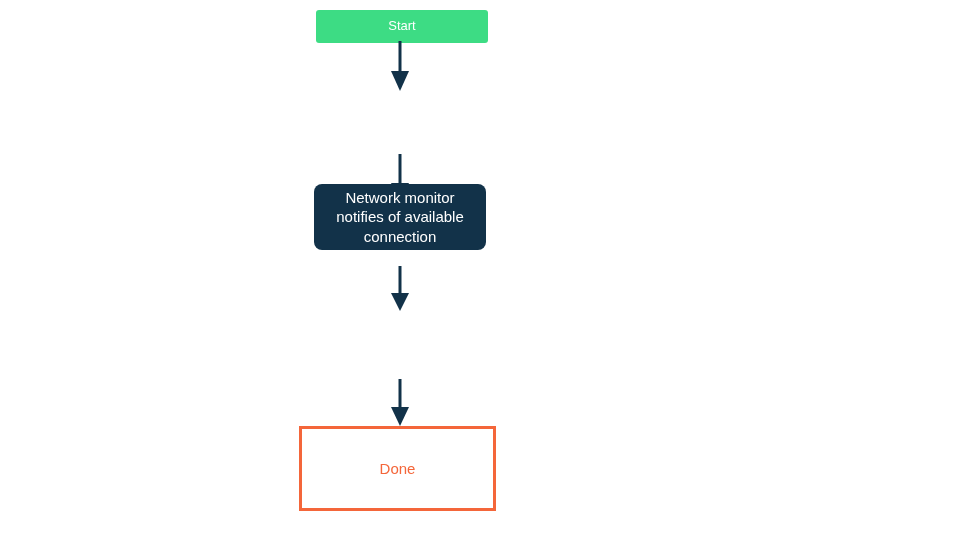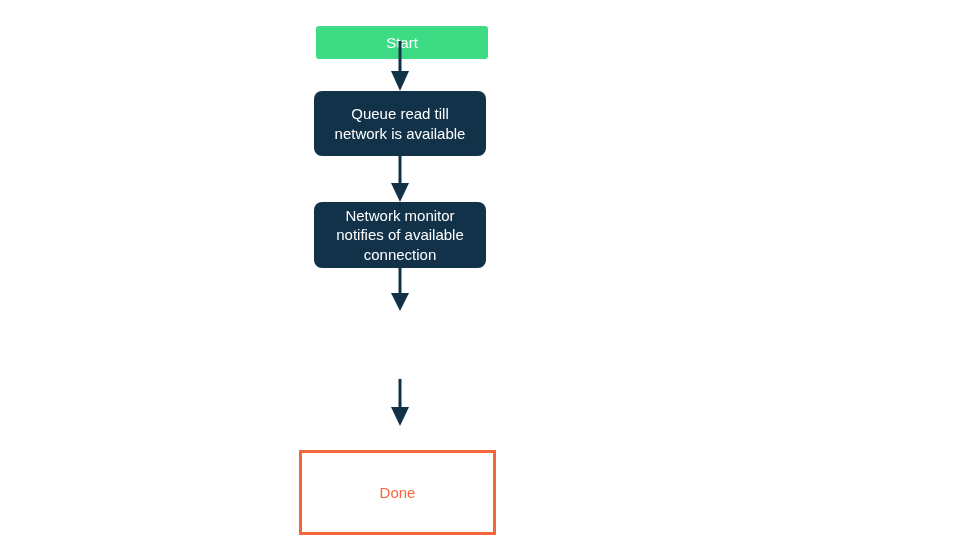--- a/index.html
+++ b/index.html
@@ -23,63 +23,62 @@
     box-sizing: border-box;
     display: flex;
     align-items: center;
     justify-content: center;
     text-align: center;
     line-height: 1.28;
     white-space: pre-line;
   }
   .node-start {
     left: 316px;
-    top: 26px;
+    top: 10px;
     width: 172px;
     height: 33px;
     background: #3ddc84;
     color: #ffffff;
     border-radius: 3px;
-    font-size: 15px;
+    font-size: 13px;
   }
   .node-process {
     background: #123249;
     color: #ffffff;
     border-radius: 8px;
     font-size: 15px;
   }
   .node-q1 {
     left: 314px;
     top: 91px;
     width: 172px;
     height: 65px;
   }
   .node-q2 {
     left: 314px;
-    top: 202px;
+    top: 184px;
     width: 172px;
     height: 66px;
   }
   .node-q3 {
     left: 313px;
     top: 311px;
     width: 171px;
     height: 70px;
   }
   .node-done {
     left: 299px;
     top: 426px;
     width: 197px;
     height: 85px;
     background: #ffffff;
     border: 3px solid #f4663a;
     color: #f4663a;
     border-radius: 0;
     font-size: 15px;
-    margin-top: 24px;
   }
   .connector {
     position: absolute;
     pointer-events: none;
   }
   .conn-1 { left: 378px; top: 41px;  width: 44px; height: 52px; }
   .conn-2 { left: 378px; top: 154px; width: 44px; height: 50px; }
   .conn-3 { left: 378px; top: 266px; width: 44px; height: 47px; }
   .conn-4 { left: 378px; top: 379px; width: 44px; height: 49px; }
 </style>
@@ -90,24 +89,20 @@
 
   <div class="node node-start">
     <span>Start</span>
   </div>
 
   <svg class="connector conn-1" viewBox="0 0 44 52">
     <line x1="22" y1="0" x2="22" y2="34" stroke="#123249" stroke-width="3"></line>
     <polygon points="22,50 13,30 31,30" fill="#123249"></polygon>
   </svg>
 
-  <div class="node node-process node-q1">
-    <span>Queue read till
-network is available</span>
-  </div>
 
   <svg class="connector conn-2" viewBox="0 0 44 50">
     <line x1="22" y1="0" x2="22" y2="33" stroke="#123249" stroke-width="3"></line>
     <polygon points="22,48 13,29 31,29" fill="#123249"></polygon>
   </svg>
 
   <div class="node node-process node-q2">
     <span>Network monitor
 notifies of available
 connection</span>

